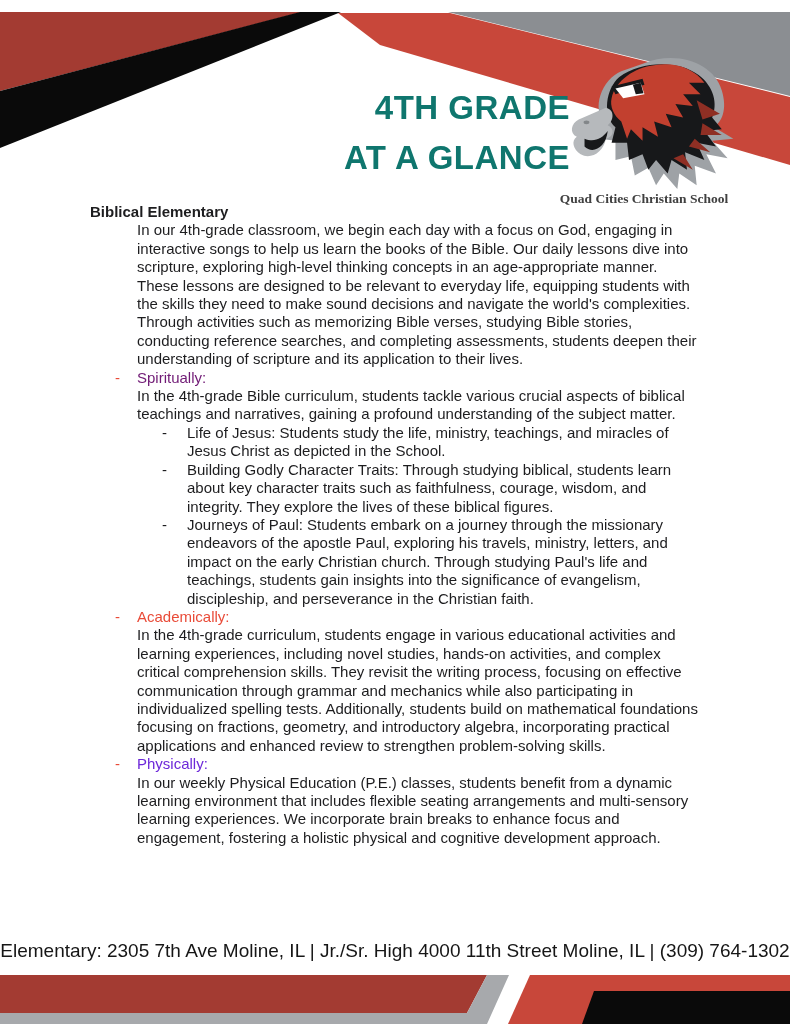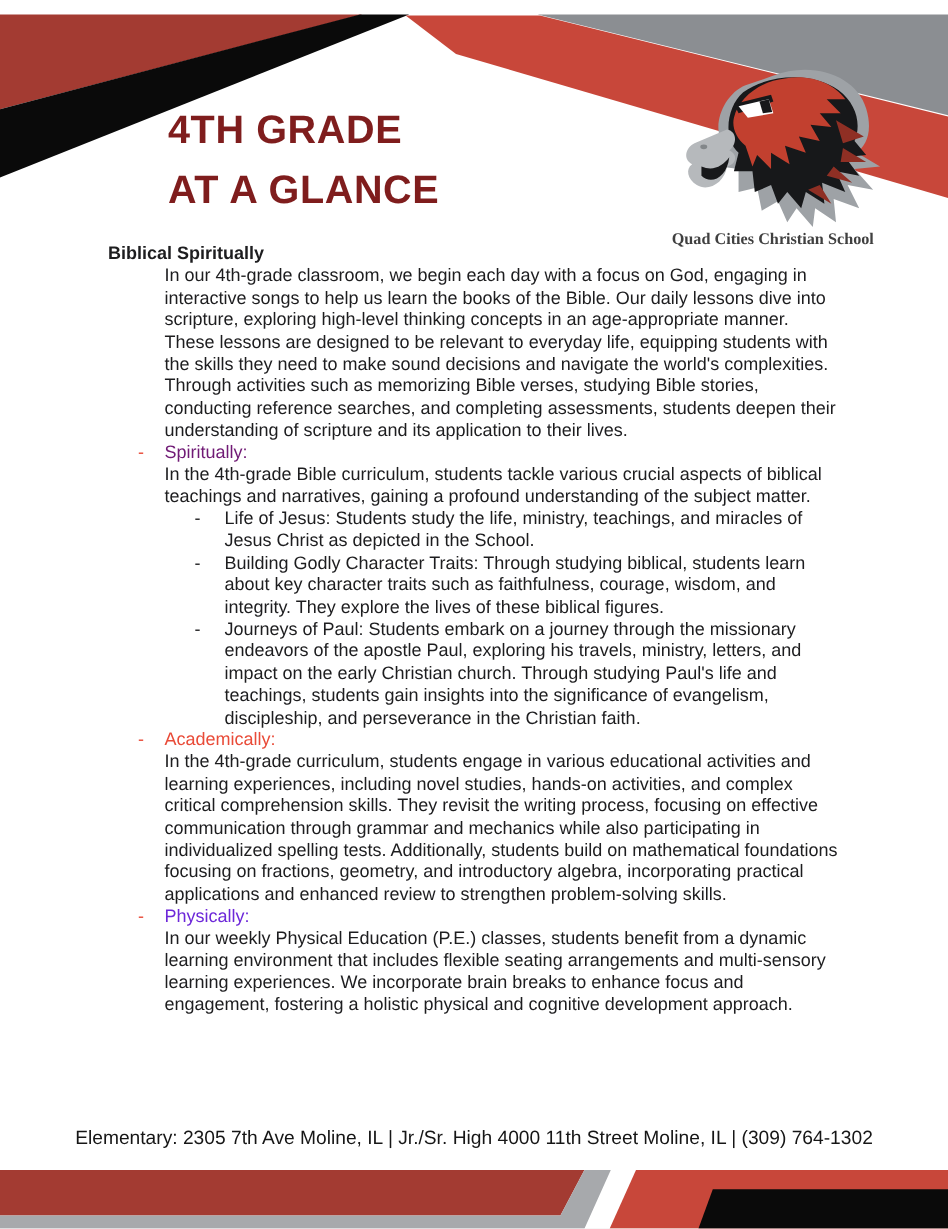--- a/index.html
+++ b/index.html
@@ -1,33 +1,33 @@
 <!DOCTYPE html>
 <html><head>
 <meta charset="utf-8">
 <style>
   html,body{margin:0;padding:0;background:#e9e9e9;}
   .page{position:relative;width:790px;height:1024px;background:#ffffff;
         font-family:"Liberation Sans",sans-serif;color:#1d1d1f;overflow:hidden;margin:0 auto;}
   svg{display:block;}
   .hdr-svg{position:absolute;top:0;left:0;}
   .logo-svg{position:absolute;top:46px;left:551px;z-index:3;}
-  .title{position:absolute;top:83px;left:140px;width:430px;z-index:2;text-align:left;
-         font-weight:700;font-size:33px;line-height:50px;letter-spacing:0.5px;color:#7f1d1d;}
+  .title{position:absolute;top:83px;left:140px;width:430px;z-index:2;text-align:right;
+         font-weight:700;font-size:33px;line-height:50px;letter-spacing:0.5px;color:#0f766e;}
   .caption{position:absolute;top:191px;left:518px;width:252px;z-index:3;text-align:center;
            font-family:"Liberation Serif",serif;font-weight:700;font-size:13.5px;color:#404040;}
   .content{position:absolute;top:203px;left:90px;width:618px;font-size:15px;line-height:18.4px;z-index:2;}
   .sec-h{font-weight:700;}
   .para{margin:0 0 0 47px;width:565px;}
   .b1{position:relative;margin-left:47px;}
   .b1>.dash{position:absolute;left:-22px;top:0;}
   .bpara{width:565px;}
   .b2{position:relative;margin-left:50px;width:508px;}
   .b2>.dash{position:absolute;left:-25px;top:0;}
-  .footer{position:absolute;top:940px;left:0;width:790px;text-align:center;font-size:16px;z-index:2;color:#161616;}
+  .footer{position:absolute;top:940px;left:0;width:790px;text-align:center;font-size:19px;z-index:2;color:#161616;}
   .bot-svg{position:absolute;bottom:0;left:0;}
 </style>
 </head>
 <body>
 
 <div class="page">
 
   <svg class="hdr-svg" width="790" height="196" viewBox="0 0 790 196">
     <polygon points="0,12 302,12 0,91" fill="#a33b32"></polygon>
     <polygon points="300,12 341,12 0,148 0,91" fill="#0a0a0a"></polygon>
@@ -50,21 +50,21 @@
     <ellipse cx="36" cy="79" rx="3" ry="2" fill="#83878a"></ellipse>
     <path d="M62,42 L94,34 L96,40 L66,50 Z" fill="#17181a"></path>
     <path fill="#ffffff" d="M66,44 L92,38 L96,50 L74,54 Z"></path>
     <path d="M84,40 L92,38 L95,49 L87,50 Z" fill="#17181a"></path>
   </svg>
 
   <div class="caption">Quad Cities Christian School</div>
 
   <main class="content">
 
-    <div class="sec-h">Biblical Spiritually</div>
+    <div class="sec-h">Biblical Elementary</div>
     <div class="para">In our 4th-grade classroom, we begin each day with a focus on God, engaging in interactive songs to help us learn the books of the Bible. Our daily lessons dive into scripture, exploring high-level thinking concepts in an age-appropriate manner. These lessons are designed to be relevant to everyday life, equipping students with the skills they need to make sound decisions and navigate the world's complexities. Through activities such as memorizing Bible verses, studying Bible stories, conducting reference searches, and completing assessments, students deepen their understanding of scripture and its application to their lives.</div>
 
 
     <div class="b1">
       <span class="dash" style="color:#e94b38">-</span>
       <div style="color:#701a75">Spiritually:</div>
       <div class="bpara">In the 4th-grade Bible curriculum, students tackle various crucial aspects of biblical teachings and narratives, gaining a profound understanding of the subject matter.</div>
 
       <div class="b2">
         <span class="dash">-</span>

